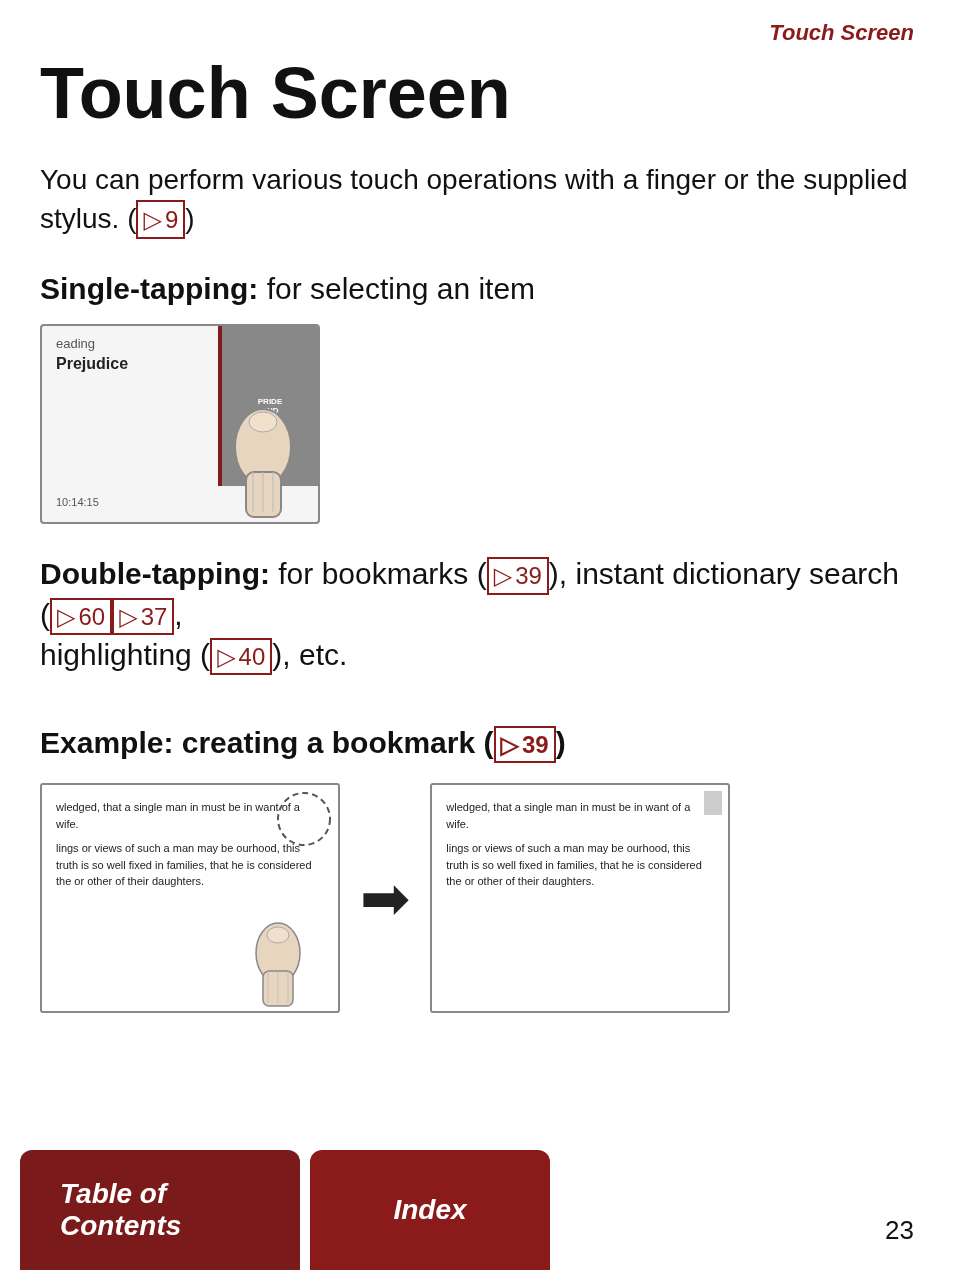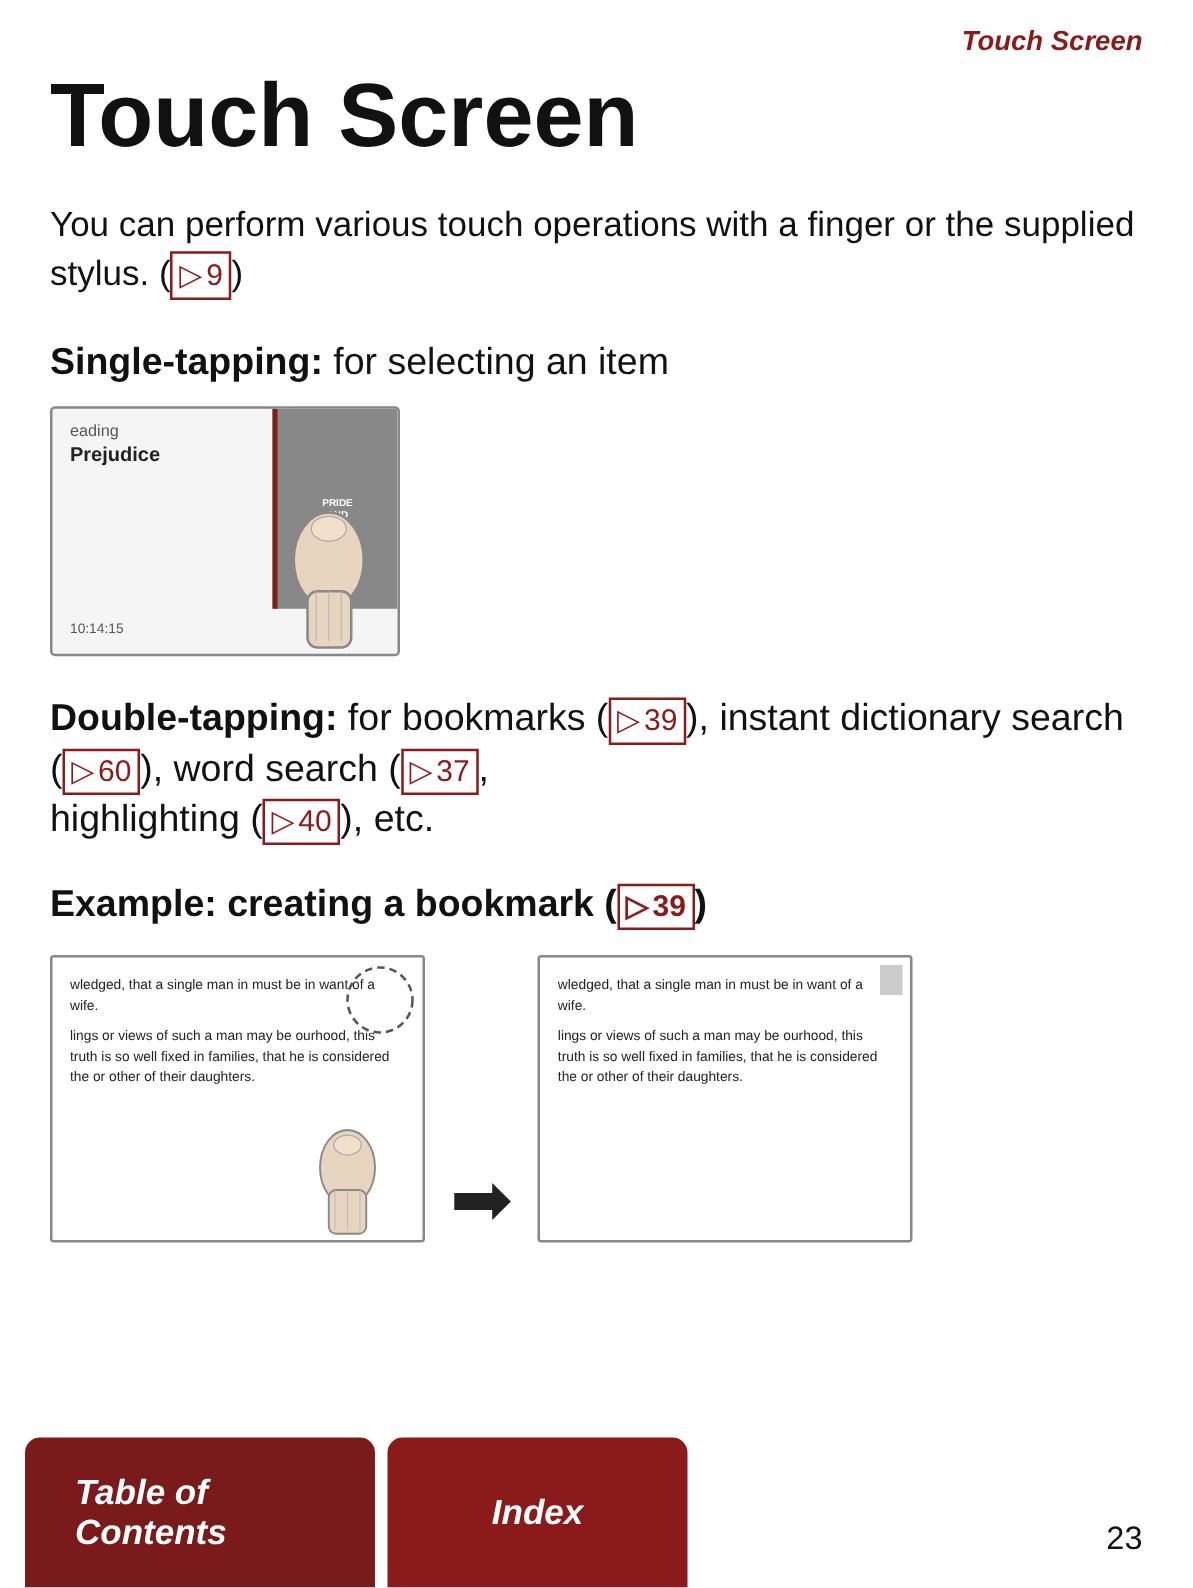--- a/index.html
+++ b/index.html
@@ -138,32 +138,32 @@
     .finger-overlay {
       position: absolute;
       right: 10px;
       bottom: 0;
       width: 90px;
       height: 130px;
     }
 
     
     .double-tap-section {
-      margin-bottom: 28px;
+      margin-bottom: 48px;
     }
 
     
     .example-section {
       margin-bottom: 24px;
     }
 
     
     .bookmark-example {
       display: flex;
-      align-items: flex-end;
+      align-items: center;
       gap: 20px;
       margin-top: 20px;
     }
 
     .book-page-mockup {
       width: 300px;
       height: 230px;
       border: 2px solid #888;
       border-radius: 3px;
       background: #fff;
@@ -303,21 +303,21 @@
   </div>
 
   <div class="double-tap-section">
     <div class="section-heading">
       <strong>Double-tapping:</strong><span> for bookmarks (</span><span class="link-ref">
           <span>▷</span>
           <span>39</span>
         </span><span>), instant dictionary search (</span><span class="link-ref">
           <span>▷</span>
           <span>60</span>
-        </span><span>), word search (</span><span class="link-ref">
+        </span><span class="link-ref">
           <span>▷</span>
           <span>37</span>
         </span><span>,<br>highlighting (</span><span class="link-ref">
           <span>▷</span>
           <span>40</span>
         </span><span>), etc.</span>
     </div>
   </div>
 
   <div class="example-section">

